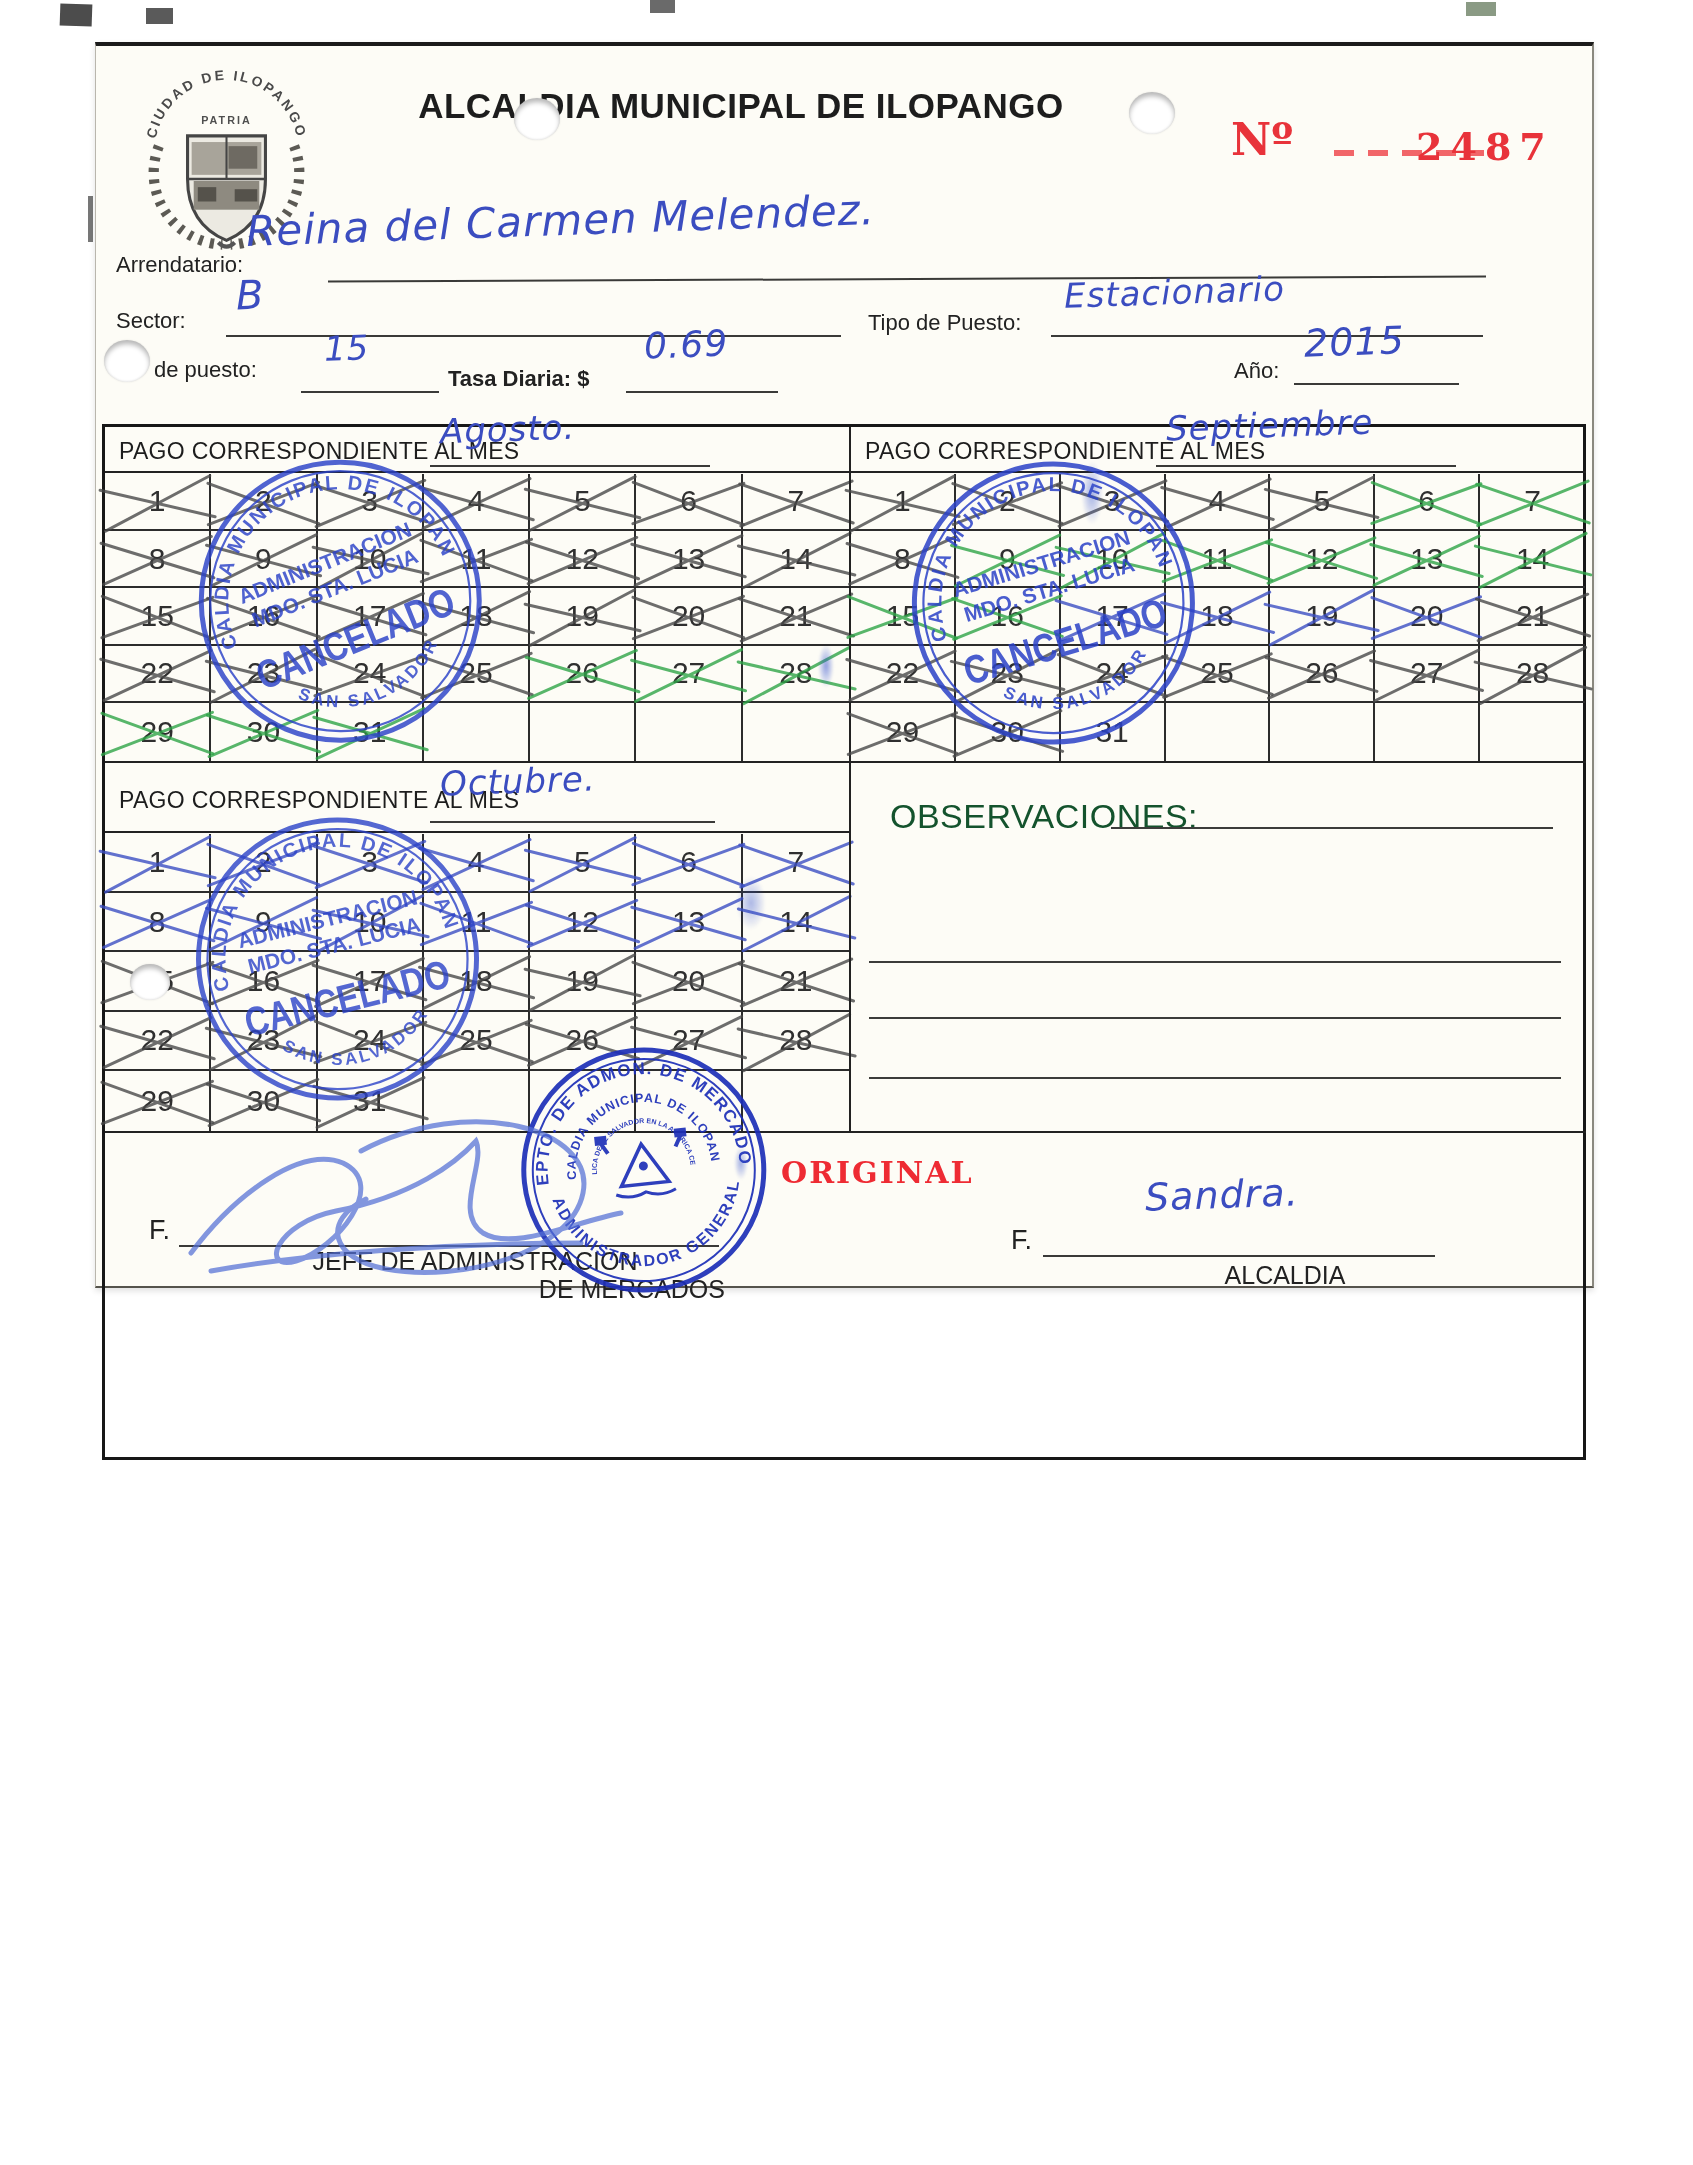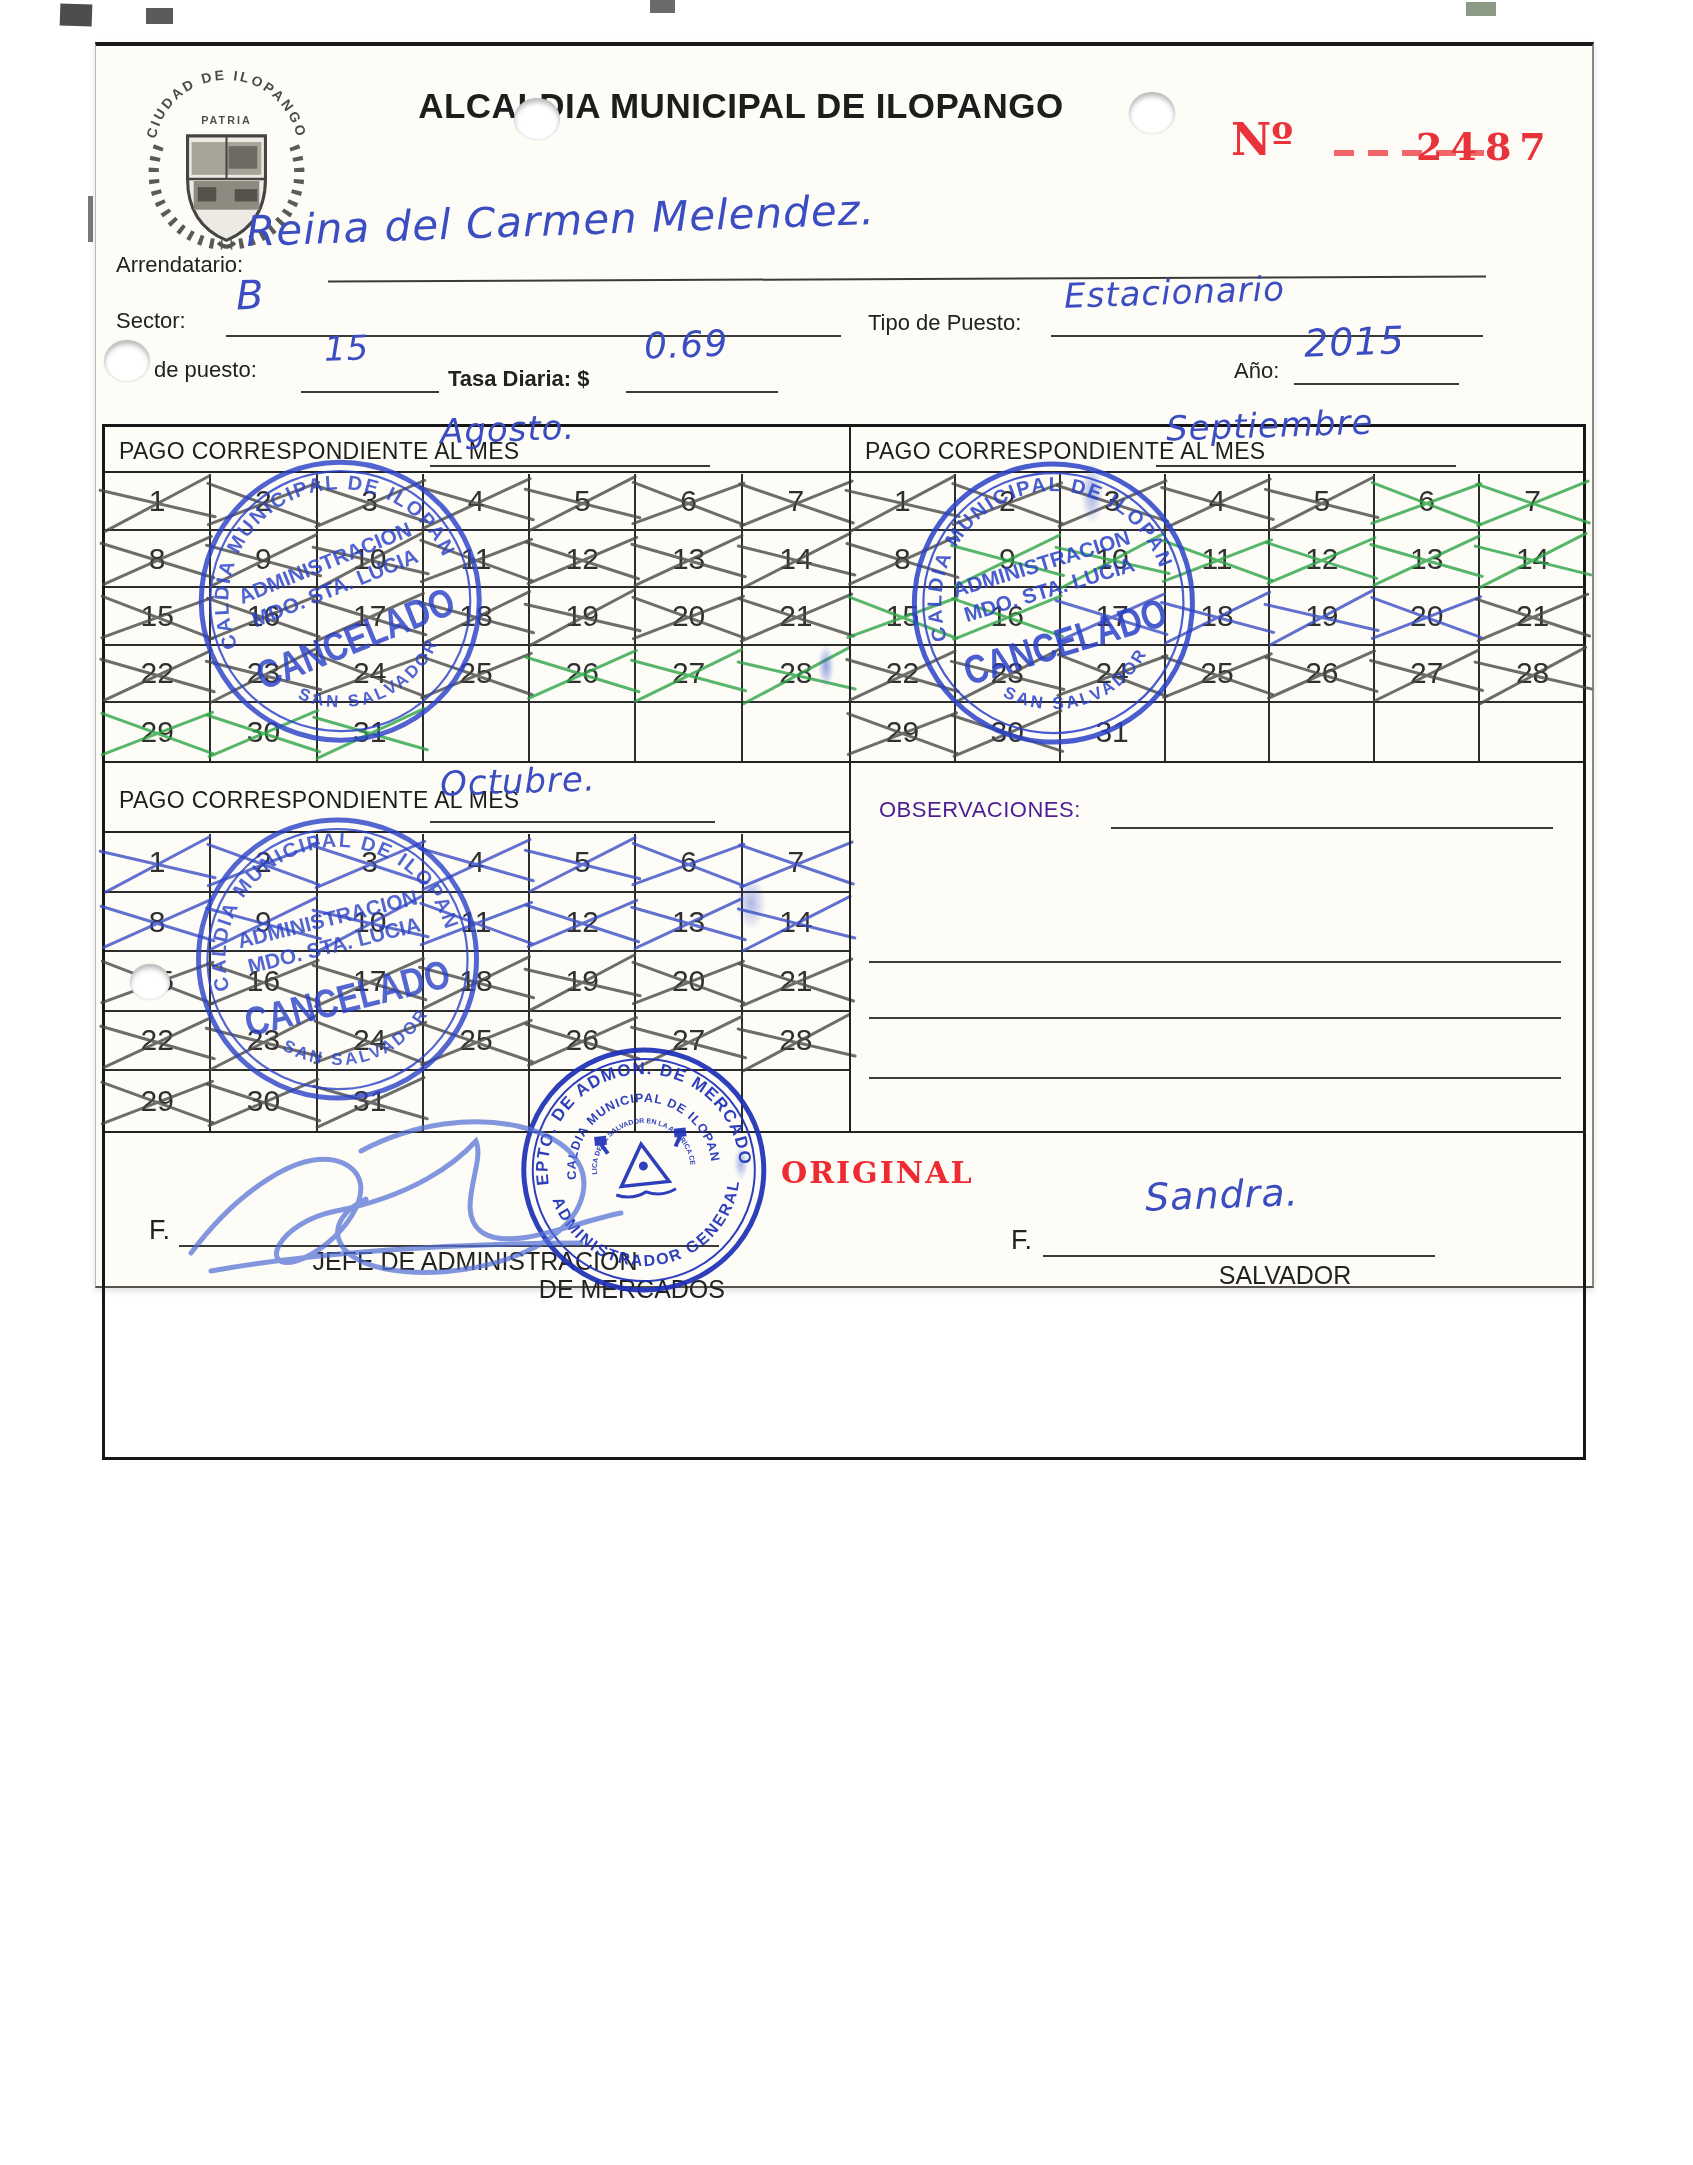--- a/index.html
+++ b/index.html
@@ -38,21 +38,21 @@
   .cell{position:relative;border-right:2px solid #2c2c2c;border-bottom:2px solid #2c2c2c;
         display:flex;align-items:center;justify-content:center;box-sizing:border-box;}
   .cell:nth-child(7n){border-right:none;}
   .cell:nth-child(n+29){border-bottom:none;}
   .dnum{font-size:30px;color:#2f2f2f;}
   .xm{position:absolute;inset:0;opacity:.8;}
   .xm::before,.xm::after{content:"";position:absolute;left:-8%;top:50%;width:116%;height:3px;
         background:currentColor;border-radius:3px;}
   .xm::before{transform:rotate(17deg);}
   .xm::after{transform:rotate(-24deg);}
-  .obs-label{position:absolute;left:28px;top:34px;font-size:22px;color:#4c1d95;letter-spacing:.5px;}
+  .obs-label{position:absolute;left:39px;top:34px;font-size:34px;color:#14532d;letter-spacing:.5px;}
   .obs-line{position:absolute;border-top:2.5px solid #3c3c3a;}
   
   .foot-label{position:absolute;font-size:27px;color:#222;}
   .role{position:absolute;text-align:center;font-size:25px;color:#222;}
   .original{position:absolute;font-family:"DejaVu Serif",serif;font-weight:bold;
             font-size:30px;color:#ee2b33;letter-spacing:2px;}
   
   .stamp{position:absolute;pointer-events:none;}
   .sig-svg{position:absolute;pointer-events:none;}
 </style>
@@ -543,21 +543,21 @@
 
       <div class="panel" style="left:0;top:704px;width:1481px;height:150px;border-top:2.5px solid #222;">
         <span class="foot-label" style="left:44px;top:82px;">F.</span>
         <div class="uline" style="left:74px;top:112px;width:540px;border-top-width:2.5px;"></div>
         <div class="role" style="left:120px;top:114px;width:500px;">JEFE DE ADMINISTRACION</div>
         <div class="role" style="left:120px;top:142px;width:500px;text-align:right;">DE MERCADOS</div>
         <span class="original" style="left:676px;top:22px;">ORIGINAL</span>
         <span class="foot-label" style="left:906px;top:92px;">F.</span>
         <span class="hw" style="left:1040px;top:40px;font-size:38px;">Sandra.</span>
         <div class="uline" style="left:938px;top:122px;width:392px;border-top-width:2.5px;"></div>
-        <div class="role" style="left:1060px;top:128px;width:240px;">SALVADOR</div>
+        <div class="role" style="left:1060px;top:128px;width:240px;">ALCALDIA</div>
       </div>
     </div>
 
     <div class="stamp" style="left:95px;top:405px;transform:rotate(-22deg);opacity:.82;"><svg width="300" height="300" viewBox="-150 -150 300 300">
           <defs>
             <path id="ct0" d="M -112,0 A 112,112 0 1 1 112,0"></path>
             <path id="cb0" d="M -106,0 A 106,106 0 0 0 106,0"></path>
           </defs>
           <circle r="139" fill="none" stroke="#2b42c8" stroke-width="5"></circle>
           <circle r="130" fill="none" stroke="#2b42c8" stroke-width="2.2"></circle>

